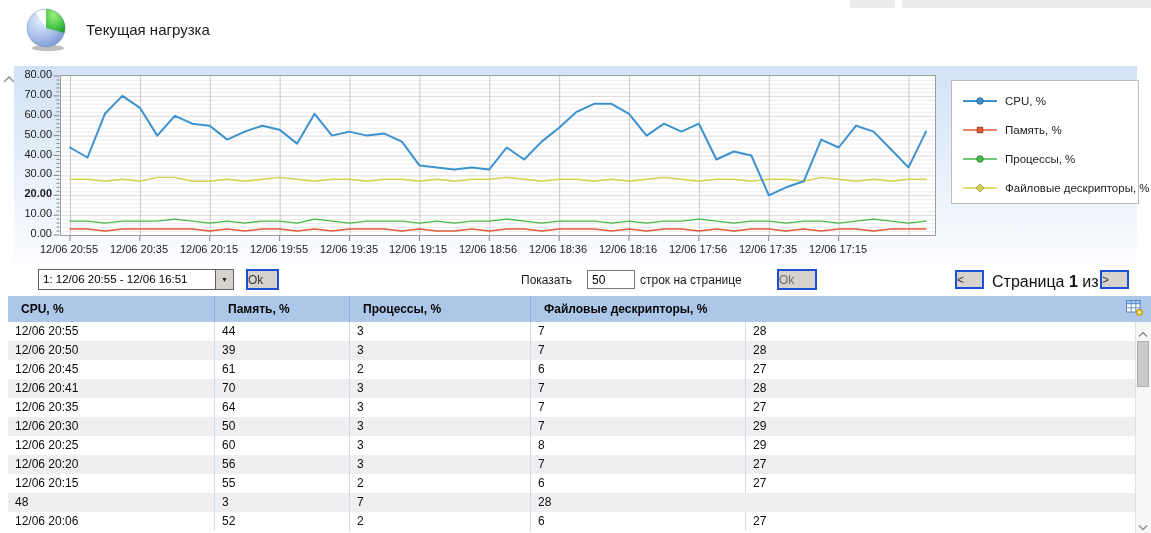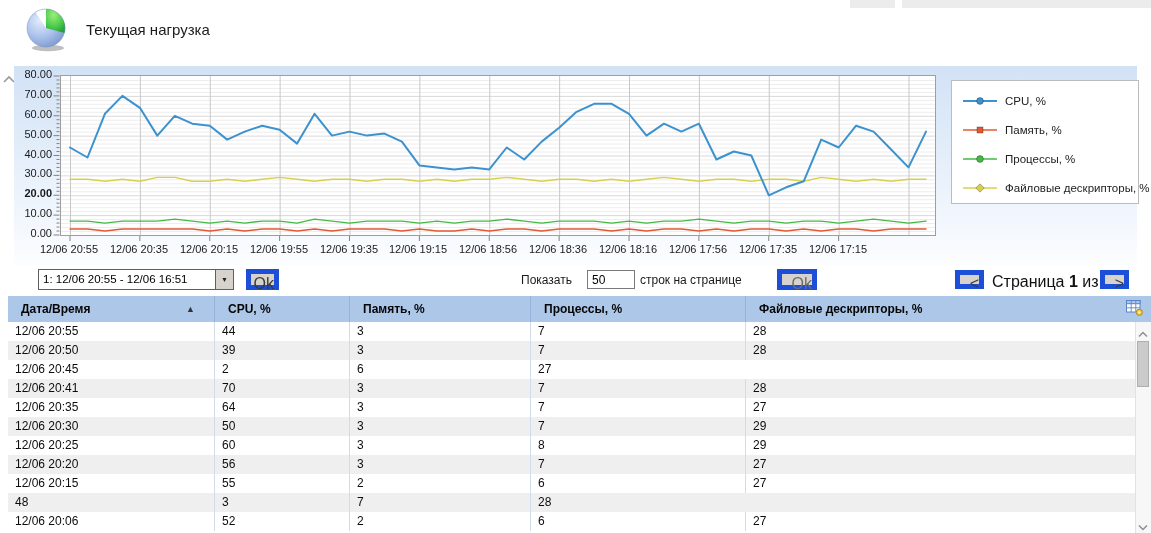--- a/index.html
+++ b/index.html
@@ -20,22 +20,22 @@
   .xlab{position:absolute;top:243px;width:90px;text-align:center;font-size:11px;color:#1a1a1a;}
   #ytick-svg{position:absolute;left:53px;top:75px;}
   #xtick-svg{position:absolute;left:60px;top:236px;}
   
   #legend{position:absolute;left:951px;top:80px;width:188px;height:124px;background:#fff;
      border:1px solid #bcbcbc;box-sizing:border-box;padding-top:5px;}
   .lg-row{height:29px;display:flex;align-items:center;padding-left:11px;}
   .lg-row svg{margin-right:8px;flex:none;}
   .lg-label{font-size:11.5px;color:#222;white-space:nowrap;}
   
-  .btn{position:absolute;height:21px;background:#d7d3cc;border:5px solid #1d4ed8;
-       font-size:16px;color:#3a3a3a;text-align:right;line-height:19px;box-sizing:border-box;cursor:pointer;}
+  .btn{position:absolute;height:21px;background:#d7d3cc;border:2px solid #1d4ed8;
+       font-size:12px;color:#3a3a3a;text-align:left;line-height:19px;box-sizing:border-box;cursor:pointer;}
   #range-select{position:absolute;left:38px;top:269px;width:196px;height:21px;background:#fff;
        border:1px solid #5f5f5f;box-sizing:border-box;cursor:pointer;}
   #range-select .sel-text{position:absolute;left:4px;top:3px;font-size:11.5px;color:#000;white-space:nowrap;}
   #range-select .sel-btn{position:absolute;right:0;top:0;width:17px;height:19px;background:#d7d3cc;
        border-left:1px solid #5f5f5f;text-align:center;font-size:7px;line-height:19px;color:#222;}
   .ctl-label{position:absolute;top:273px;font-size:12px;color:#1a1a1a;}
   #rows-input{position:absolute;left:587px;top:270px;width:42px;height:17px;border:1px solid #7a7a7a;
        font-size:12px;padding:0 0 0 4px;font-family:inherit;}
   #page-text{position:absolute;left:992px;top:273px;font-size:16px;color:#111;}
   
@@ -278,21 +278,20 @@
 <div class="btn" style="left:955px;top:270px;width:29px;height:19px;line-height:17px;">&lt;</div>
 <div id="page-text">
   <span>Страница</span>
   <b>1</b>
   <span>из</span>
   <b>10</b>
 </div>
 <div class="btn" style="left:1100px;top:270px;width:29px;height:19px;line-height:17px;">&gt;</div>
 
 <div id="thead">
-    <div class="hcell"><span>Дата/Время</span><span id="sort-arrow">▲</span></div>
     <div class="hcell"><span>CPU, %</span></div>
     <div class="hcell"><span>Память, %</span></div>
     <div class="hcell"><span>Процессы, %</span></div>
     <div class="hcell"><span>Файловые дескрипторы, %</span></div>
   </div>
 <div id="grid-icon">
   <svg width="17" height="16" viewBox="0 0 17 16">
     <rect x="0.5" y="0.5" width="13.5" height="11.5" fill="#fff" stroke="#5b86c4"></rect>
     <rect x="0.5" y="0.5" width="13.5" height="3.2" fill="#a9c6ec" stroke="#5b86c4"></rect>
     <line x1="5.2" y1="0.5" x2="5.2" y2="12" stroke="#5b86c4" stroke-width="0.9"></line>
@@ -312,20 +311,21 @@
     </div>
     <div class="trow">
       <div class="cell">12/06 20:50</div>
       <div class="cell">39</div>
       <div class="cell">3</div>
       <div class="cell">7</div>
       <div class="cell">28</div>
     </div>
     <div class="trow">
       <div class="cell">12/06 20:45</div>
+      <div class="cell">61</div>
       <div class="cell">2</div>
       <div class="cell">6</div>
       <div class="cell">27</div>
     </div>
     <div class="trow">
       <div class="cell">12/06 20:41</div>
       <div class="cell">70</div>
       <div class="cell">3</div>
       <div class="cell">7</div>
       <div class="cell">28</div>

